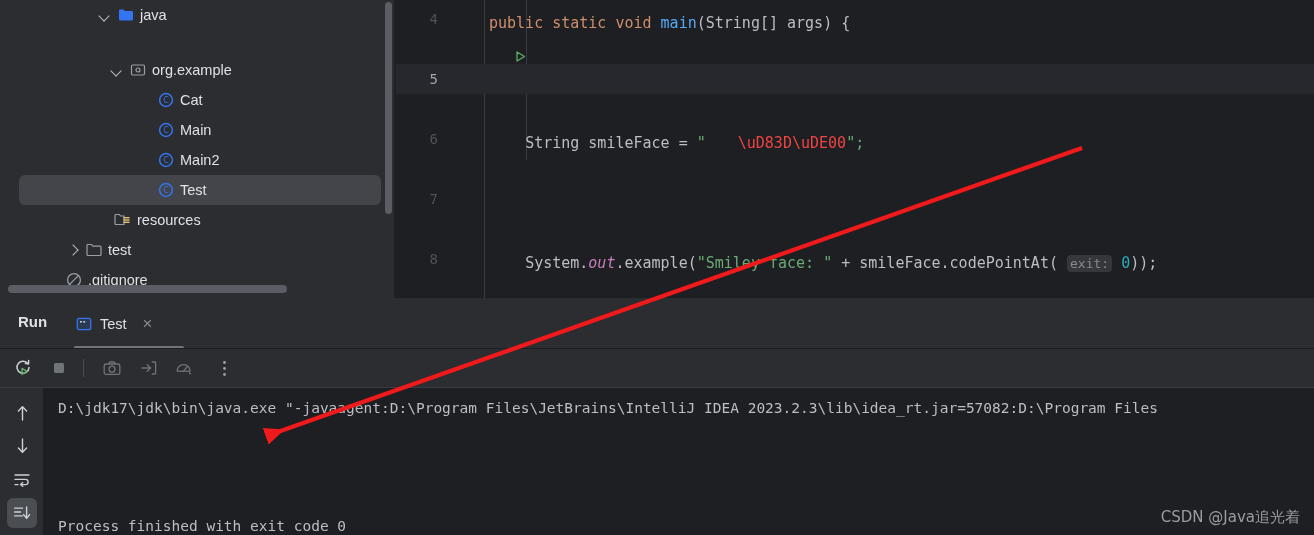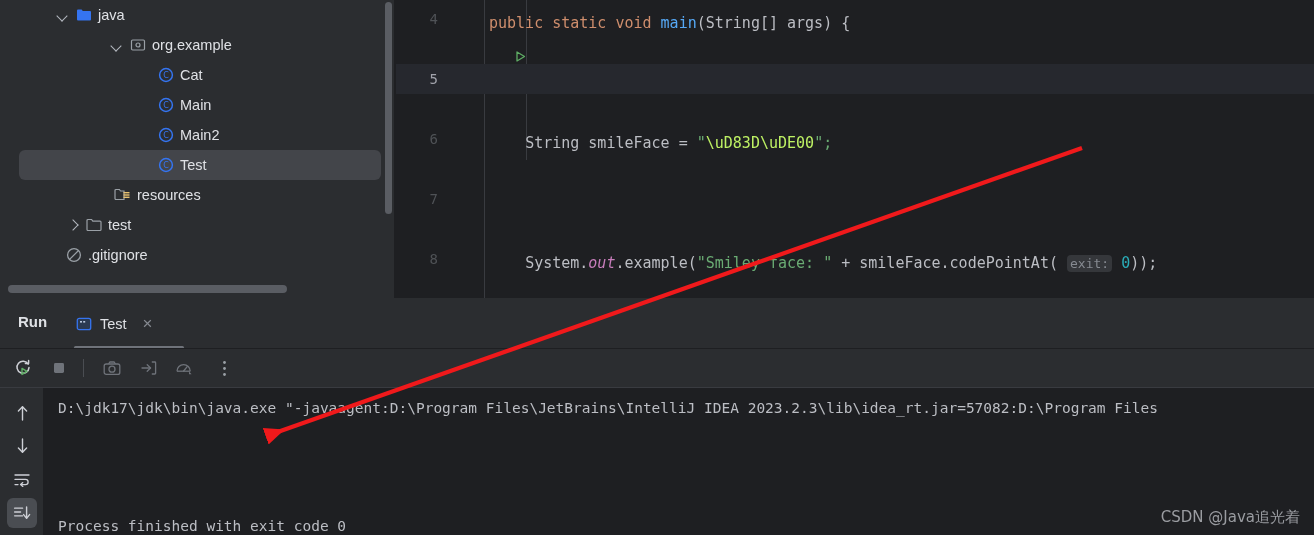--- a/index.html
+++ b/index.html
@@ -140,21 +140,21 @@
   #indent-guide {
     position: absolute;
     left: 130px; top: 0;
     width: 1px; height: 160px;
     background: #393b40;
   }
   .kw   { color: #cf8e6d; }
   .ident{ color: #bcbec4; }
   .meth { color: #56a8f5; }
   .str  { color: #6aab73; }
-  .esc  { color: #bef264; }
+  .esc  { color: #ef4444; margin-left: 32px; }
   .fld  { color: #c77dbb; font-style: italic; }
   .num  { color: #2aacb8; }
   .punc { color: #bcbec4; }
   .hint {
     background: #35373b;
     color: #868a91;
     border-radius: 4px;
     padding: 1px 3px;
     font-size: 13px;
   }
@@ -288,31 +288,31 @@
     font-family: "DejaVu Sans", sans-serif;
   }
 </style>
 </head>
 <body>
 
 <div id="root">
 
   <div id="project-tree">
 
-    <div class="tree-row" style="padding-left:56px;">
+    <div class="tree-row" style="padding-left:98px;">
       <span class="arrow down"></span>
       <span class="ico" style="margin-left:6px;">
         <svg width="16" height="14" viewBox="0 0 16 14">
             <path d="M1 2.5a1 1 0 0 1 1-1h3.6l1.2 1.6H14a1 1 0 0 1 1 1v7.4a1 1 0 0 1-1 1H2a1 1 0 0 1-1-1z" fill="#3574F0"></path>
           </svg>
       </span>
       <span class="lbl">java</span>
     </div>
 
-    <div class="tree-row" style="padding-left:110px;">
+    <div class="tree-row" style="padding-left:110px;margin-top:25px;">
       <span class="arrow down"></span>
       <span class="ico" style="margin-left:6px;">
         <svg width="16" height="14" viewBox="0 0 16 14">
             <rect x="1.5" y="2" width="13" height="10" rx="1.2" fill="none" stroke="#9aa0a6" stroke-width="1.2"></rect>
             <circle cx="8" cy="7" r="2" fill="none" stroke="#9aa0a6" stroke-width="1.2"></circle>
           </svg>
       </span>
       <span class="lbl">org.example</span>
     </div>
 

